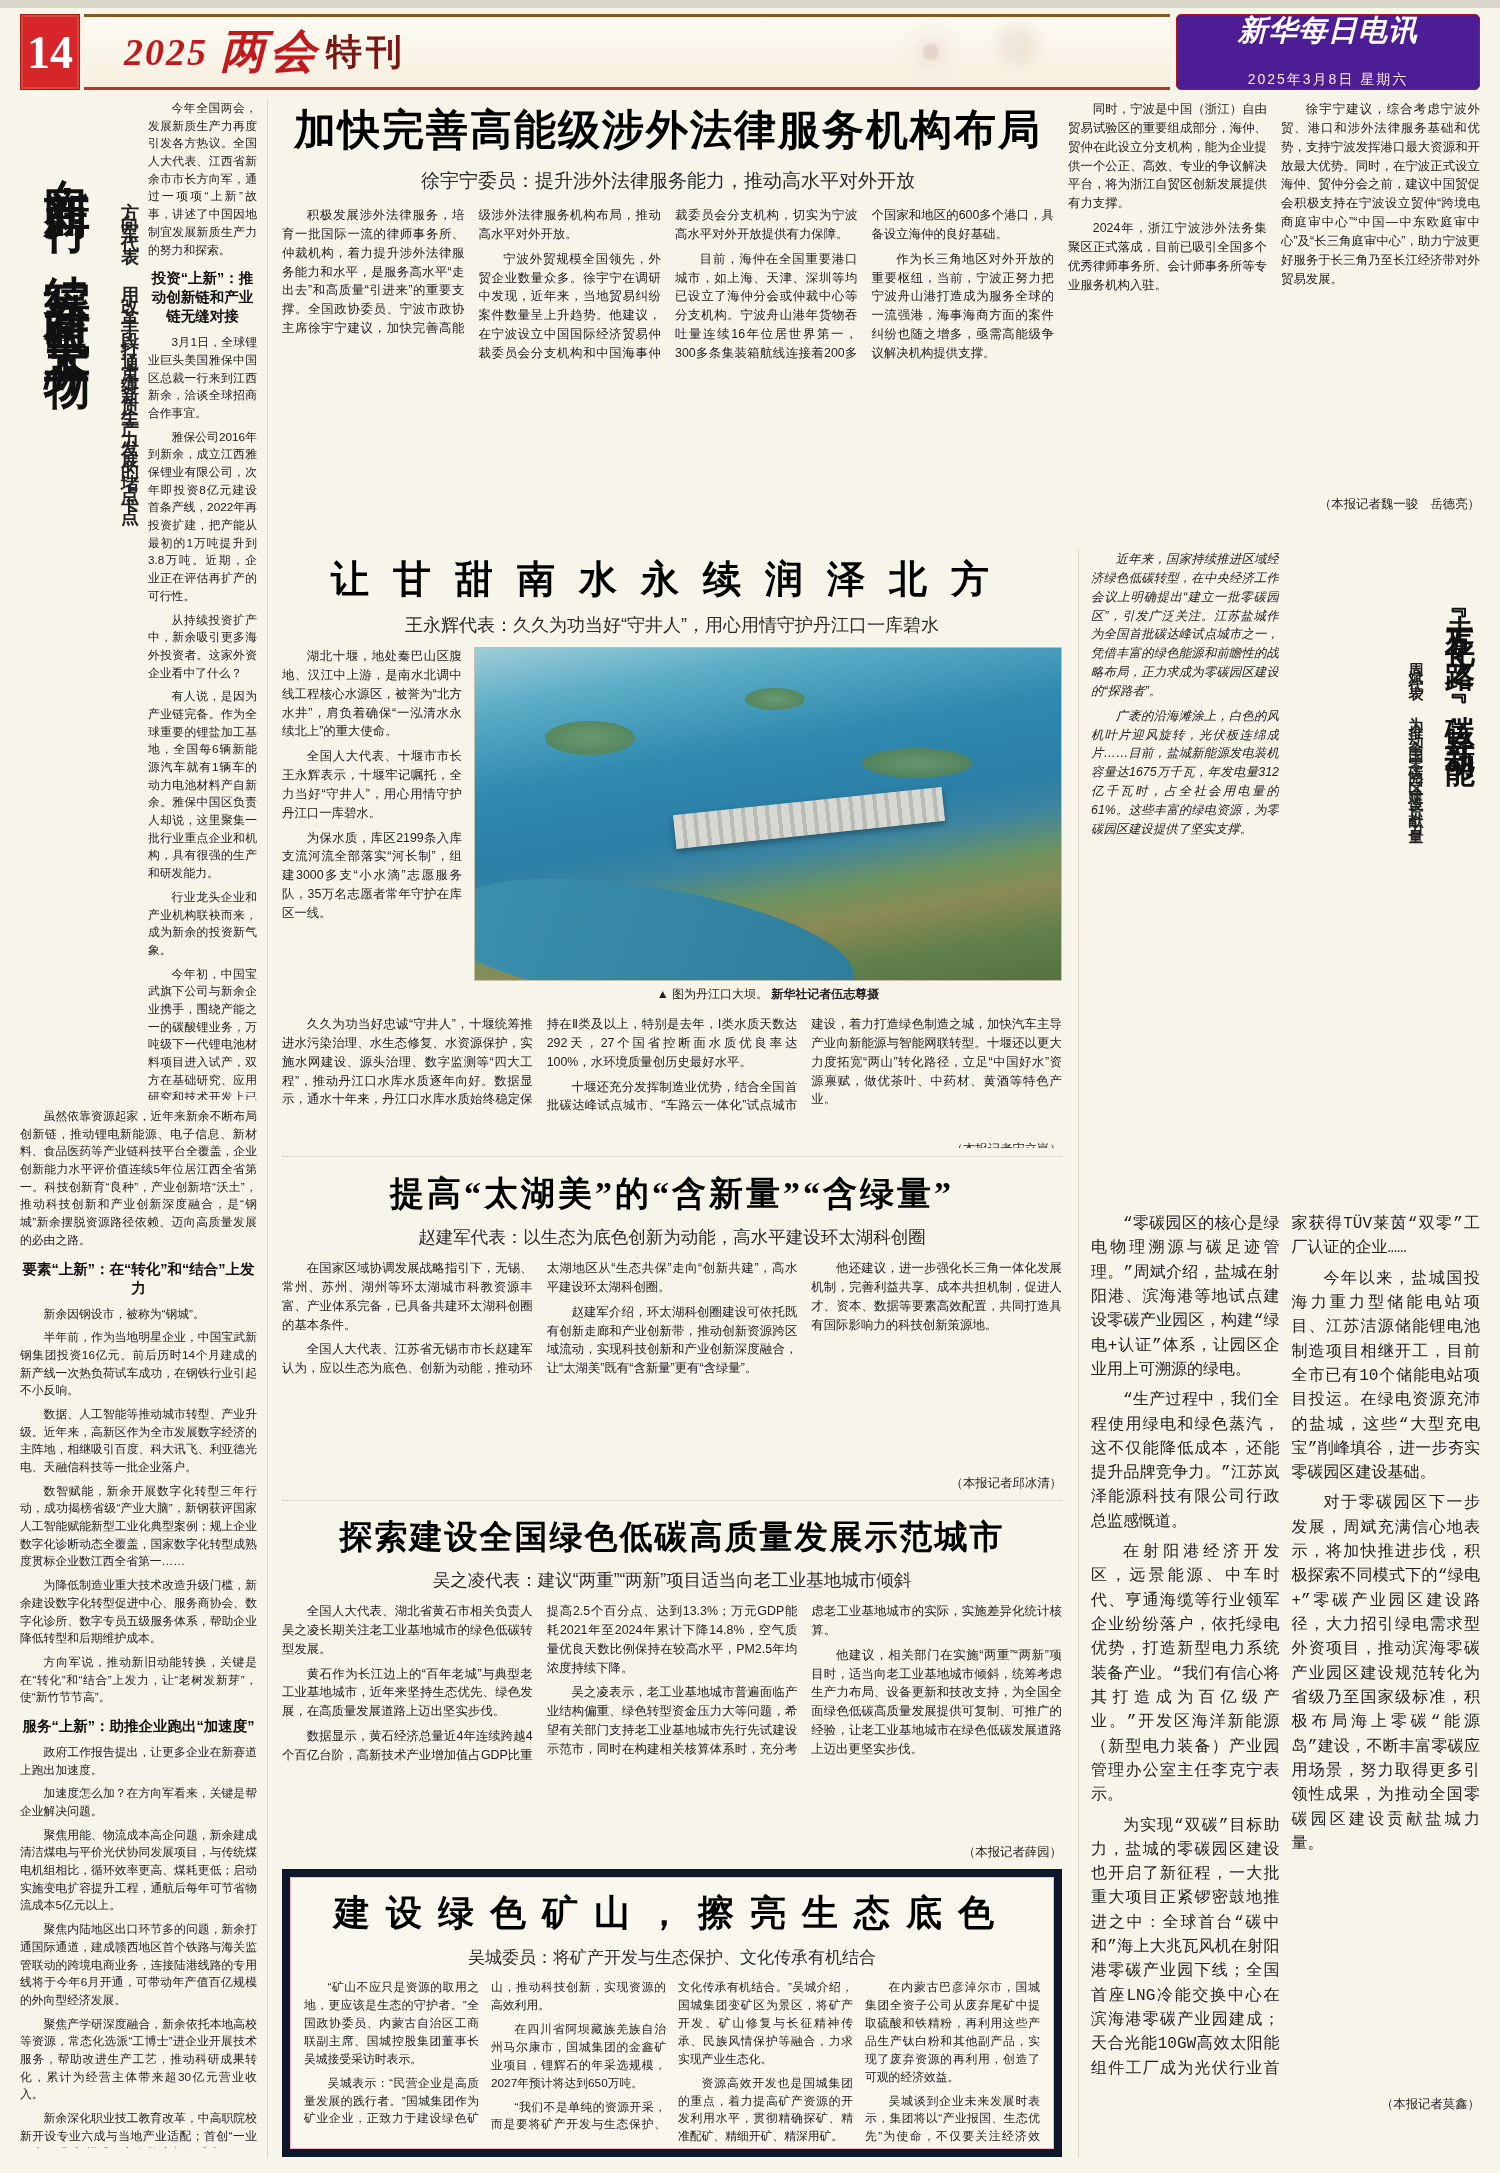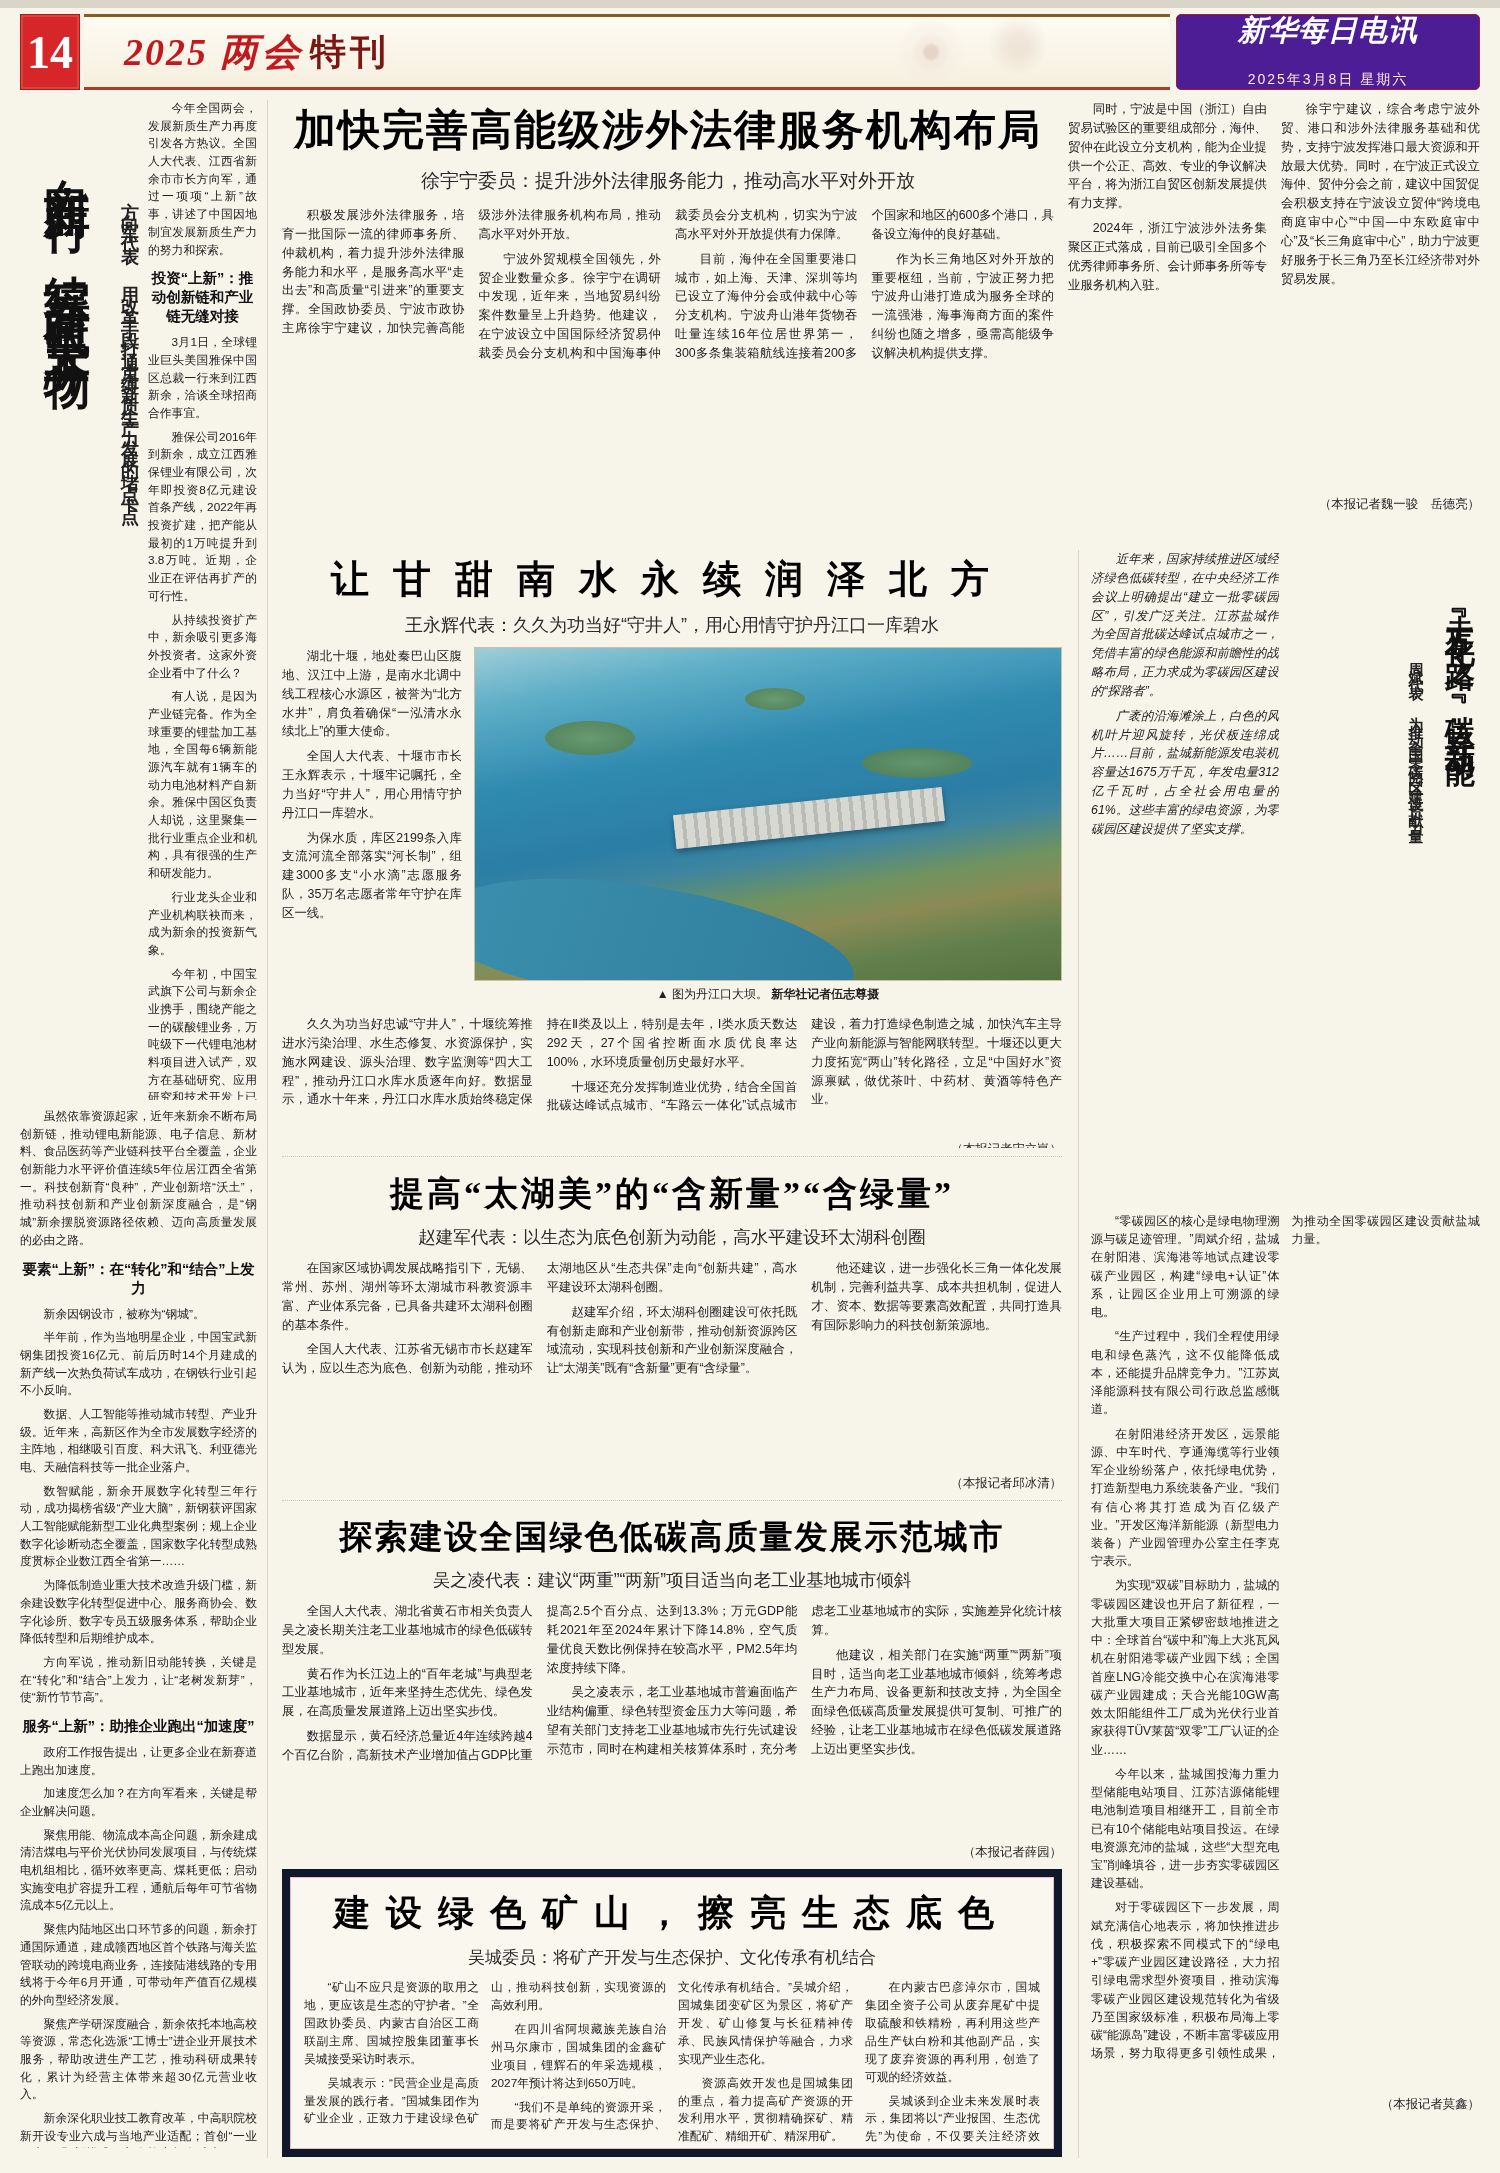--- a/index.html
+++ b/index.html
@@ -13,21 +13,21 @@
           border:1px solid #a81c1f;box-shadow:inset 0 0 0 2px #e8c27a33;}
   .mh-banner{flex:1;margin-left:4px;position:relative;background:
       radial-gradient(circle at 78% 50%, rgba(196,150,140,.35) 0 6px, rgba(230,205,195,.25) 10px 14px, rgba(240,225,215,.18) 20px 26px, transparent 34px),
       radial-gradient(circle at 86% 40%, rgba(210,180,160,.25) 0 10px, transparent 30px),
       linear-gradient(#fdfbf4,#f6efdf);
       border-top:3px solid #8a5a20;border-bottom:3px solid #b03a2a;
       display:flex;align-items:center;padding-left:40px;}
   .mh-year{font-family:"Liberation Serif","DejaVu Serif",serif;font-style:italic;font-weight:700;
            font-size:38px;color:#c2191d;letter-spacing:2px;}
   .mh-lianghui{font-family:"Liberation Serif","DejaVu Serif",serif;font-style:italic;font-weight:700;
-           font-size:38px;color:#c2191d;margin:0 6px 0 12px;letter-spacing:4px;}
+           font-size:46px;color:#c2191d;margin:0 6px 0 12px;letter-spacing:4px;}
   .mh-tekan{font-family:"Liberation Serif","DejaVu Serif",serif;font-weight:700;font-size:36px;color:#7a1713;letter-spacing:4px;}
   .mh-brand{width:302px;margin-left:6px;background:#4c1d95;border-radius:5px;color:#fff;
             display:flex;flex-direction:column;align-items:center;justify-content:space-between;border:1px solid #a81c1f;}
   .mh-logo{font-family:"Liberation Serif","DejaVu Serif",serif;font-style:italic;font-weight:700;font-size:29px;letter-spacing:1px;line-height:1.1;}
   .mh-date{font-size:14px;margin-top:3px;letter-spacing:2px;color:#ffe9e0;}
   
   .pbody{display:flex;gap:14px;height:2058px;}
   .rail-left{width:248px;flex:none;border-right:1px solid #ddd6c4;padding-right:10px;box-sizing:border-box;}
   .main{flex:1;display:flex;flex-direction:column;min-width:0;}
   .row2{display:flex;gap:16px;margin-top:12px;flex:1;min-height:0;}
@@ -88,21 +88,21 @@
   .mine-body{column-count:4;column-gap:12px;height:168px;overflow:hidden;}
   .mine-body .para{font-size:11.8px;}
   
   .zr-top{display:flex;height:652px;overflow:hidden;}
   .zr-textcol{width:188px;flex:none;overflow:hidden;font-style:italic;}
   .zr-heads{flex:1;display:flex;justify-content:flex-end;gap:14px;padding-top:40px;}
   .zr-byline{writing-mode:vertical-rl;font-size:15px;letter-spacing:8px;font-weight:700;color:#222;padding-top:60px;}
   .zr-headline{writing-mode:vertical-rl;font-family:"Liberation Serif","DejaVu Serif",serif;
       font-weight:700;font-size:30px;letter-spacing:8px;color:#111;}
   .zr-body{column-count:2;column-fill:auto;column-gap:12px;height:880px;margin-top:10px;overflow:hidden;}
-  .zr-body .para{font-size:12px;}
+  .zr-body .para{font-size:16px;font-family:Liberation Mono, monospace;}
 </style>
 </head>
 <body>
 
 <div class="page">
 
   <div class="masthead">
     <div class="mh-num">14</div>
     <div class="mh-banner">
       <span class="mh-year">2025</span>

